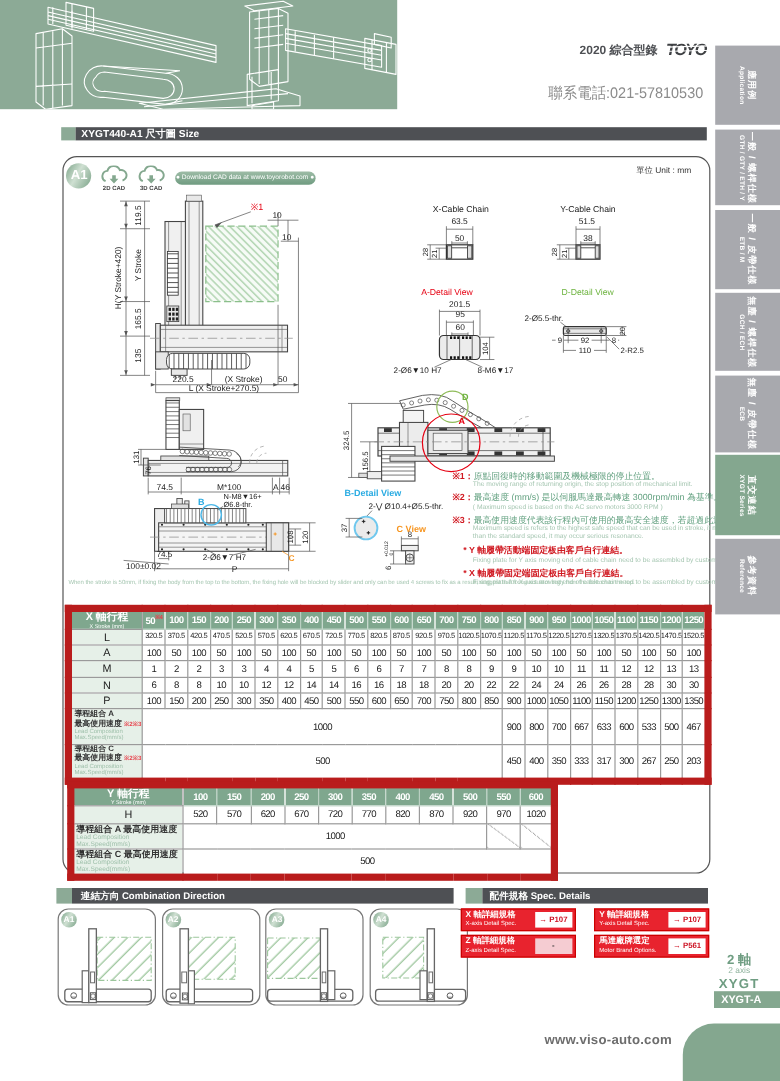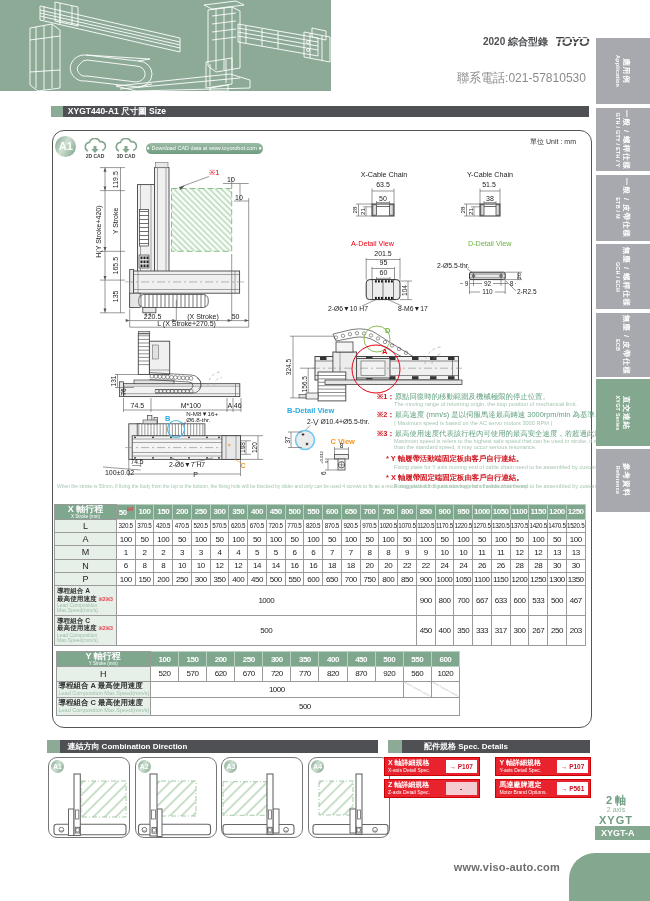--- a/index.html
+++ b/index.html
@@ -5,21 +5,21 @@
   html,body{margin:0;padding:0;background:#fff;}
   body{width:650px;height:901px;position:relative;overflow:hidden;
        font-family:"Liberation Sans", sans-serif;}
   .abs{position:absolute;}
   .tab{position:absolute;left:0;width:54px;background:#a8a9ae;overflow:hidden;}
   .tin{position:absolute;left:50%;top:50%;transform:translate(-50%,-50%) rotate(90deg);
        text-align:center;color:#fff;white-space:nowrap;}
   .tzh{font-size:7.5px;font-weight:bold;letter-spacing:1px;}
   .ten{font-size:5.5px;font-weight:bold;letter-spacing:0.2px;}
   table.xt td,table.yt td{border:0.7px solid #9a9a9a;padding:0;text-align:center;vertical-align:middle;overflow:hidden;}
-  table.xt,table.yt{border:1px solid #b91c1c;}
+  table.xt,table.yt{border:6px solid #b91c1c;}
   .xh{background:#7fa78e;color:#fff;font-size:8px;font-weight:bold;letter-spacing:-0.5px;border-color:#b9cfc1 !important;}
   .xlab0{background:#7fa78e;color:#fff;}
   .zh1{font-size:9px;font-weight:bold;line-height:9px;}
   .en1{font-size:4.5px;line-height:5px;}
   .xlab{background:#e6f0e8;color:#222;font-size:9px;}
   .xd{background:#fff;color:#222;font-size:8px;letter-spacing:-0.5px;}
   .xsm{background:#fff;color:#222;font-size:6.3px;letter-spacing:-0.3px;}
   .xspd,.yspd{background:#e6f0e8;text-align:left !important;padding-left:2px !important;}
   .zh2{font-size:6.6px;font-weight:bold;color:#333;line-height:7.2px;white-space:nowrap;}
   .en2{font-size:5px;color:#9dbfa9;line-height:5.6px;}
@@ -937,21 +937,21 @@
           <td class="xlab">H</td>
           <td class="xd">520</td>
           <td class="xd">570</td>
           <td class="xd">620</td>
           <td class="xd">670</td>
           <td class="xd">720</td>
           <td class="xd">770</td>
           <td class="xd">820</td>
           <td class="xd">870</td>
           <td class="xd">920</td>
-          <td class="xd">560</td>
+          <td class="xd">970</td>
           <td class="xd">1020</td>
         </tr>
 <tr style="height:16px;">
           <td class="yspd">
             <div class="zh2">導程組合 A 最高使用速度</div>
             <div class="en2">Lead Composition Max.Speed(mm/s)</div>
           </td>
           <td class="xd" colspan="9">1000</td>
           <td class="diag"></td>
           <td class="diag"></td>
@@ -964,21 +964,21 @@
           <td class="xd" colspan="11">500</td>
         </tr>
 </tbody>
     </table>
 </div>
 
 <div class="abs" style="left:47.4px;top:739.6px;width:13px;height:13.3px;background:#8caa96;"></div>
 <div class="abs" style="left:60.4px;top:739.6px;width:317.5px;height:13.3px;background:#4e5054;color:#fff;font-size:8px;font-weight:bold;line-height:13.3px;padding-left:7px;box-sizing:border-box;">連結方向 Combination Direction</div>
 
 <div class="abs" style="left:388px;top:739.6px;width:14px;height:13.3px;background:#8caa96;"></div>
-<div class="abs" style="left:402px;top:739.6px;width:188px;height:13.3px;background:#4e5054;color:#fff;font-size:8px;font-weight:bold;line-height:13.3px;padding-left:22px;box-sizing:border-box;">配件規格 Spec. Details</div>
+<div class="abs" style="left:402px;top:739.6px;width:188px;height:13.3px;background:#4e5054;color:#fff;font-size:8px;font-weight:bold;line-height:13.3px;padding-left:6px;box-sizing:border-box;">配件規格 Spec. Details</div>
 
 <div class="abs" id="combos" style="left:48px;top:757px;width:345px;height:82px;">
 
 <div class="cbox" style="left:0px;">
 <div class="cbadge">A1</div>
 <svg width="80" height="79">
 <rect x="32" y="23" width="45" height="36" fill="url(#ghatch)" stroke="none"></rect>
 <rect x="32" y="23" width="45" height="36" fill="none" stroke="#9cc69c" stroke-width="0.9" stroke-dasharray="5 2 1 2"></rect>
 <rect x="5" y="66.2" width="72" height="10.6" rx="2.5" fill="#fff" stroke="#666" stroke-width="1.1"></rect>
 <rect x="19.5" y="51" width="5.5" height="26.5" fill="#fff" stroke="#666" stroke-width="1"></rect>

